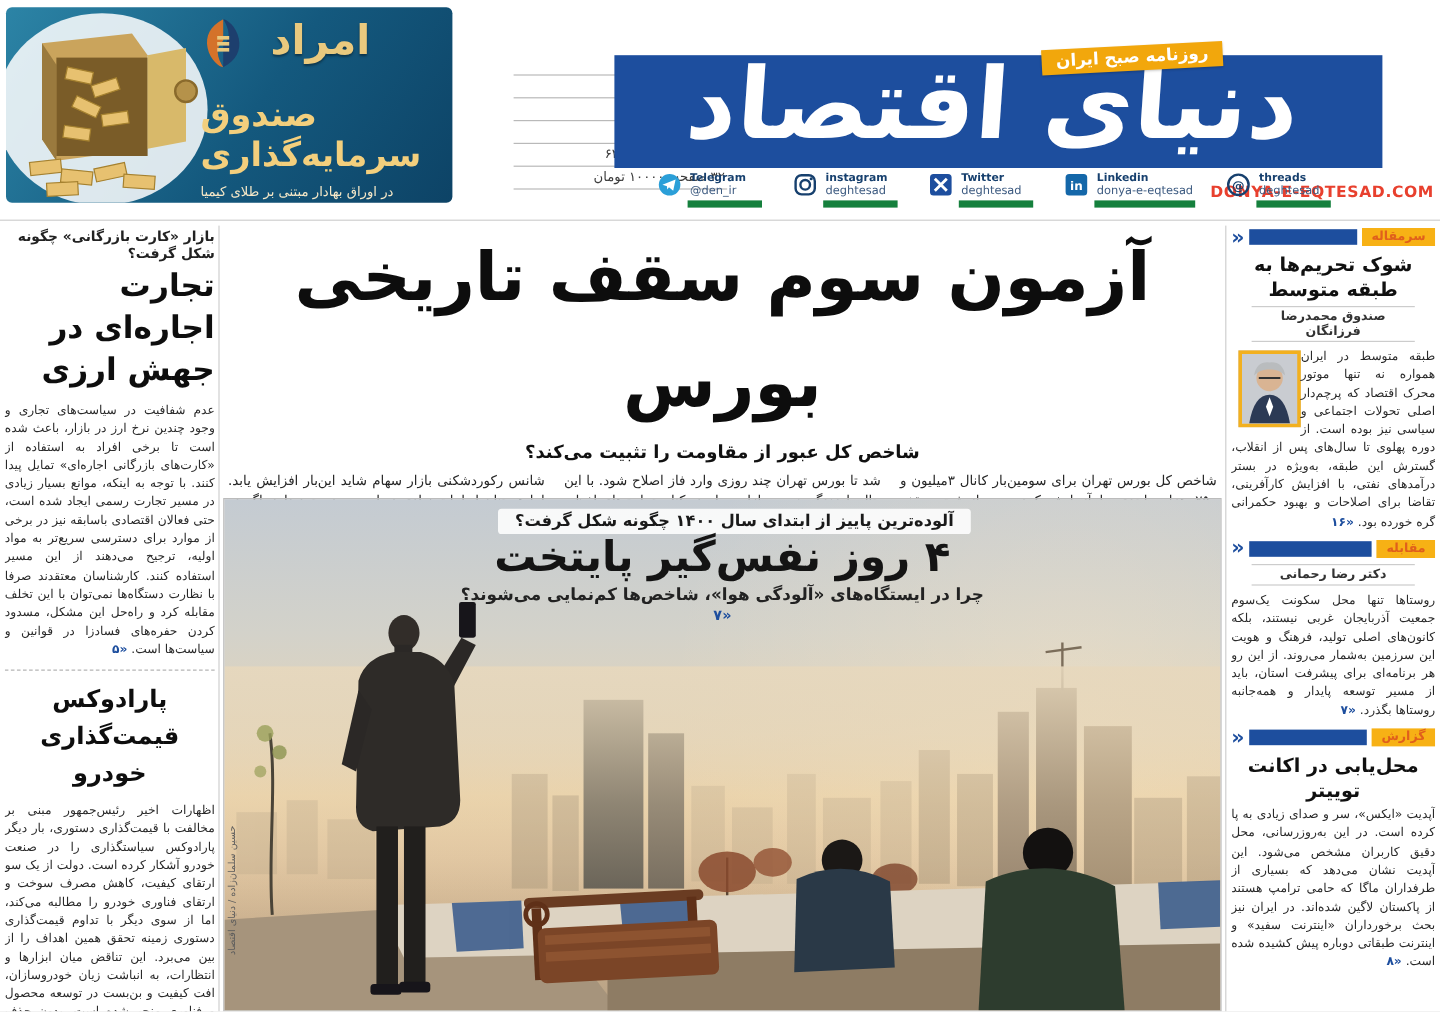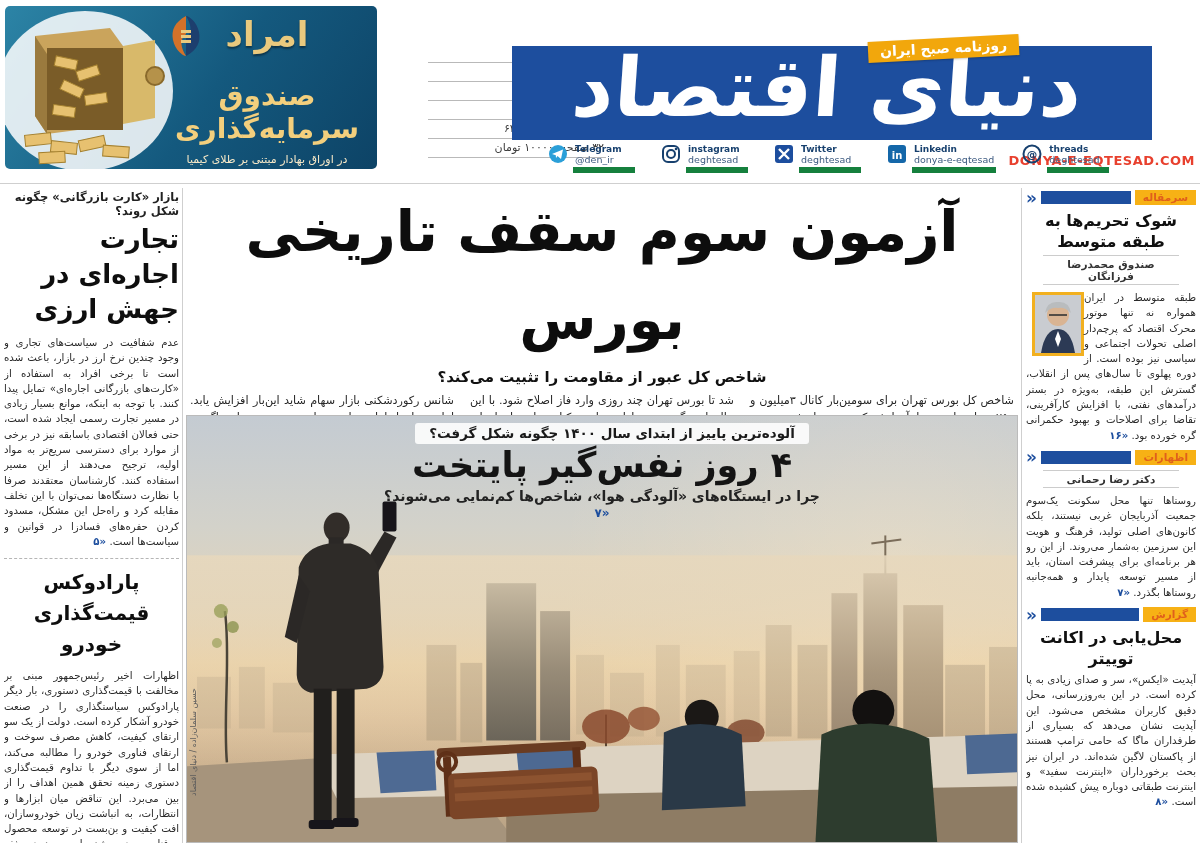--- a/index.html
+++ b/index.html
@@ -10,21 +10,21 @@
     margin:0 auto; overflow:hidden; direction:ltr;
   }
   .fa { direction:rtl; }
   
   #ad {
     position:absolute; left:5px; top:6px; width:372px; height:163px;
     background:linear-gradient(125deg,#2c84a6 0%,#14597e 55%,#0d4366 100%);
     border-radius:5px; overflow:hidden; cursor:pointer;
   }
   #ad svg { position:absolute; left:0; top:0; }
-  .ad-text { position:absolute; right:10px; top:8px; width:200px; text-align:center; color:#fff; }
+  .ad-text { position:absolute; right:10px; top:8px; width:200px; text-align:left; color:#fff; }
   .ad-brand-row { display:flex; flex-direction:row-reverse; align-items:center; justify-content:center; gap:6px; }
   .ad-brand { font-size:34px; font-weight:bold; color:#e9c97e; text-shadow:0 2px 2px #00000066; letter-spacing:1px; }
   .ad-title { margin-top:25px; font-size:28px; font-weight:bold; color:#f3cf7d; }
   .ad-sub { margin-top:8px; font-size:11px; color:#f7e9c8; }
   .ad-url { margin-top:10px; font-size:16px; font-weight:bold; color:#ffffff; letter-spacing:3px; font-family:"DejaVu Sans Mono",monospace; }
   #tagline {
     position:absolute; top:13px; right:14px; color:#c22a41; font-size:13.5px; font-weight:bold;
   }
   #dateline { position:absolute; left:428px; top:44px; width:178px; }
   #dateline .drow {
@@ -329,21 +329,21 @@
       </g>
     </svg>
     <div id="ph-kicker" class="fa"><span>آلوده‌ترین پاییز از ابتدای سال ۱۴۰۰ چگونه شکل گرفت؟</span></div>
     <div id="ph-headline" class="fa">۴ روز نفس‌گیر پایتخت</div>
     <div id="ph-sub" class="fa">چرا در ایستگاه‌های «آلودگی هوا»، شاخص‌ها کم‌نمایی می‌شوند؟</div>
     <div id="ph-ref" class="fa"><span class="pref">«۷</span></div>
     <div id="ph-credit" class="fa">حسین سلمان‌زاده / دنیای اقتصاد</div>
   </div>
 
   <div id="leftcol" class="fa">
-    <div class="lc-kicker">بازار «کارت بازرگانی» چگونه شکل روند؟</div>
+    <div class="lc-kicker">بازار «کارت بازرگانی» چگونه شکل گرفت؟</div>
     <div class="lc-h1">تجارت اجاره‌ای در جهش ارزی</div>
     <p class="lc-body"><span>عدم شفافیت در سیاست‌های تجاری و وجود چندین نرخ ارز در بازار، باعث شده است تا برخی افراد به استفاده از «کارت‌های بازرگانی اجاره‌ای» تمایل پیدا کنند. با توجه به اینکه، موانع بسیار زیادی در مسیر تجارت رسمی ایجاد شده است، حتی فعالان اقتصادی باسابقه نیز در برخی از موارد برای دسترسی سریع‌تر به مواد اولیه، ترجیح می‌دهند از این مسیر استفاده کنند. کارشناسان معتقدند صرفا با نظارت دستگاه‌ها نمی‌توان با این تخلف مقابله کرد و راه‌حل این مشکل، مسدود کردن حفره‌های فسادزا در قوانین و سیاست‌ها است.</span> <span class="pref">«۵</span></p>
     <div class="lc-div"></div>
     <div class="lc-h2">پارادوکس قیمت‌گذاری خودرو</div>
     <p class="lc-body"><span>اظهارات اخیر رئیس‌جمهور مبنی بر مخالفت با قیمت‌گذاری دستوری، بار دیگر پارادوکس سیاستگذاری را در صنعت خودرو آشکار کرده است. دولت از یک سو ارتقای کیفیت، کاهش مصرف سوخت و ارتقای فناوری خودرو را مطالبه می‌کند، اما از سوی دیگر با تداوم قیمت‌گذاری دستوری زمینه تحقق همین اهداف را از بین می‌برد. این تناقض میان ابزارها و انتظارات، به انباشت زیان خودروسازان، افت کیفیت و بن‌بست در توسعه محصول و فناوری منجر شده است. بدون حذف قیمت‌گذاری دستوری، کاهش انحصار و پیوند صنعت با رقابت جهانی، تحقق اهداف دولت امکان‌پذیر نخواهد بود.</span> </p>
 
   </div>
 
   <div id="sidebar" class="fa">
 
@@ -362,21 +362,21 @@
             <path d="M10,18 Q12,6 23,7 Q34,6 36,18 Q30,12 23,13 Q16,12 10,18 Z" fill="#b9bcbe"></path>
             <line x1="14" y1="20" x2="32" y2="20" stroke="#333" stroke-width="1.6"></line>
             <path d="M6,58 Q10,34 23,34 Q36,34 40,58 Z" fill="#2c3a55"></path>
             <polygon points="23,36 20,44 23,52 26,44" fill="#ffffff"></polygon>
           </svg>
       </span>
       <span>طبقه متوسط در ایران همواره نه تنها موتور محرک اقتصاد که پرچم‌دار اصلی تحولات اجتماعی و سیاسی نیز بوده است. از دوره پهلوی تا سال‌های پس از انقلاب، گسترش این طبقه، به‌ویژه در بستر درآمدهای نفتی، با افزایش کارآفرینی، تقاضا برای اصلاحات و بهبود حکمرانی گره خورده بود.</span> <span class="pref">«۱۶</span>
     </p>
 
     <div class="sec-head">
-      <span class="sec-label">اظهارات</span>
+      <span class="sec-label">مقابله</span>
       <span class="sec-bar"></span>
       <span class="sec-chev">«</span>
     </div>
     <div class="sb-author">دکتر رضا رحمانی</div>
     <p class="sb-body"><span>روستاها تنها محل سکونت یک‌سوم جمعیت آذربایجان غربی نیستند، بلکه کانون‌های اصلی تولید، فرهنگ و هویت این سرزمین به‌شمار می‌روند. از این رو هر برنامه‌ای برای پیشرفت استان، باید از مسیر توسعه پایدار و همه‌جانبه روستاها بگذرد.</span> <span class="pref">«۷</span></p>
 
     <div class="sec-head">
       <span class="sec-label">گزارش</span>
       <span class="sec-bar"></span>
       <span class="sec-chev">«</span>

